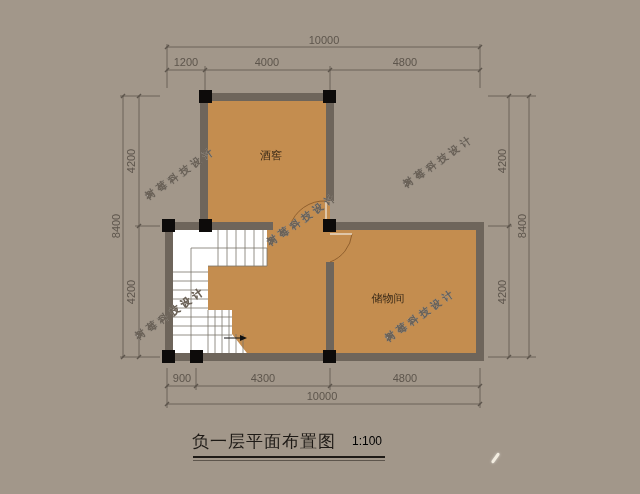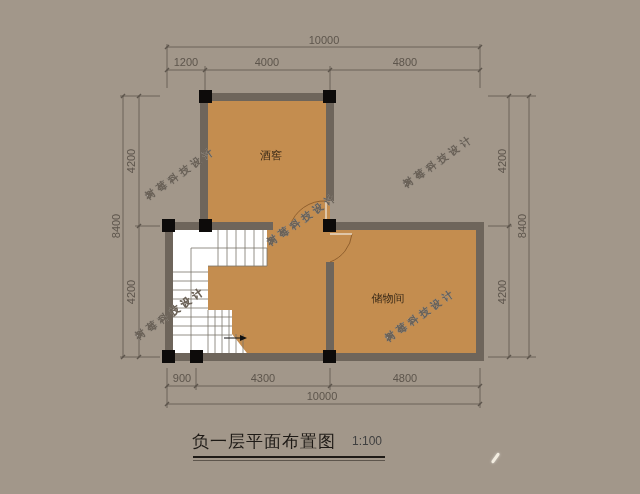--- a/index.html
+++ b/index.html
@@ -13,21 +13,21 @@
   .dim-text { font-family:"Liberation Sans",sans-serif; font-size:11px; fill:#5d554c; }
   .room-text { font-family:"DejaVu Sans",sans-serif; font-size:11px; fill:#3a2a18; }
   .wm-text { font-family:"DejaVu Sans",sans-serif; font-size:10px; fill:#f2efe8; stroke:#6b6258; stroke-width:0.4px; font-weight:bold; letter-spacing:4px; }
   .title {
     position:absolute; left:192px; top:430px;
     font-family:"DejaVu Sans",sans-serif; font-size:17px; color:#1e1a16;
     letter-spacing:1px;
   }
   .scale {
     position:absolute; left:352px; top:434px;
-    font-family:"Liberation Sans",sans-serif; font-size:12px; color:#404040;
+    font-family:"Liberation Sans",sans-serif; font-size:12px; color:#000000;
   }
   .title-underline {
     position:absolute; left:193px; top:456px; width:192px; height:2px; background:#1e1a16;
   }
   .title-underline2 {
     position:absolute; left:193px; top:460px; width:192px; height:1px; background:#5d554c;
   }
   .cursor-mark {
     position:absolute; left:494px; top:452px; width:3px; height:12px;
     background:#f3ede0; transform:rotate(35deg); border-radius:2px;

